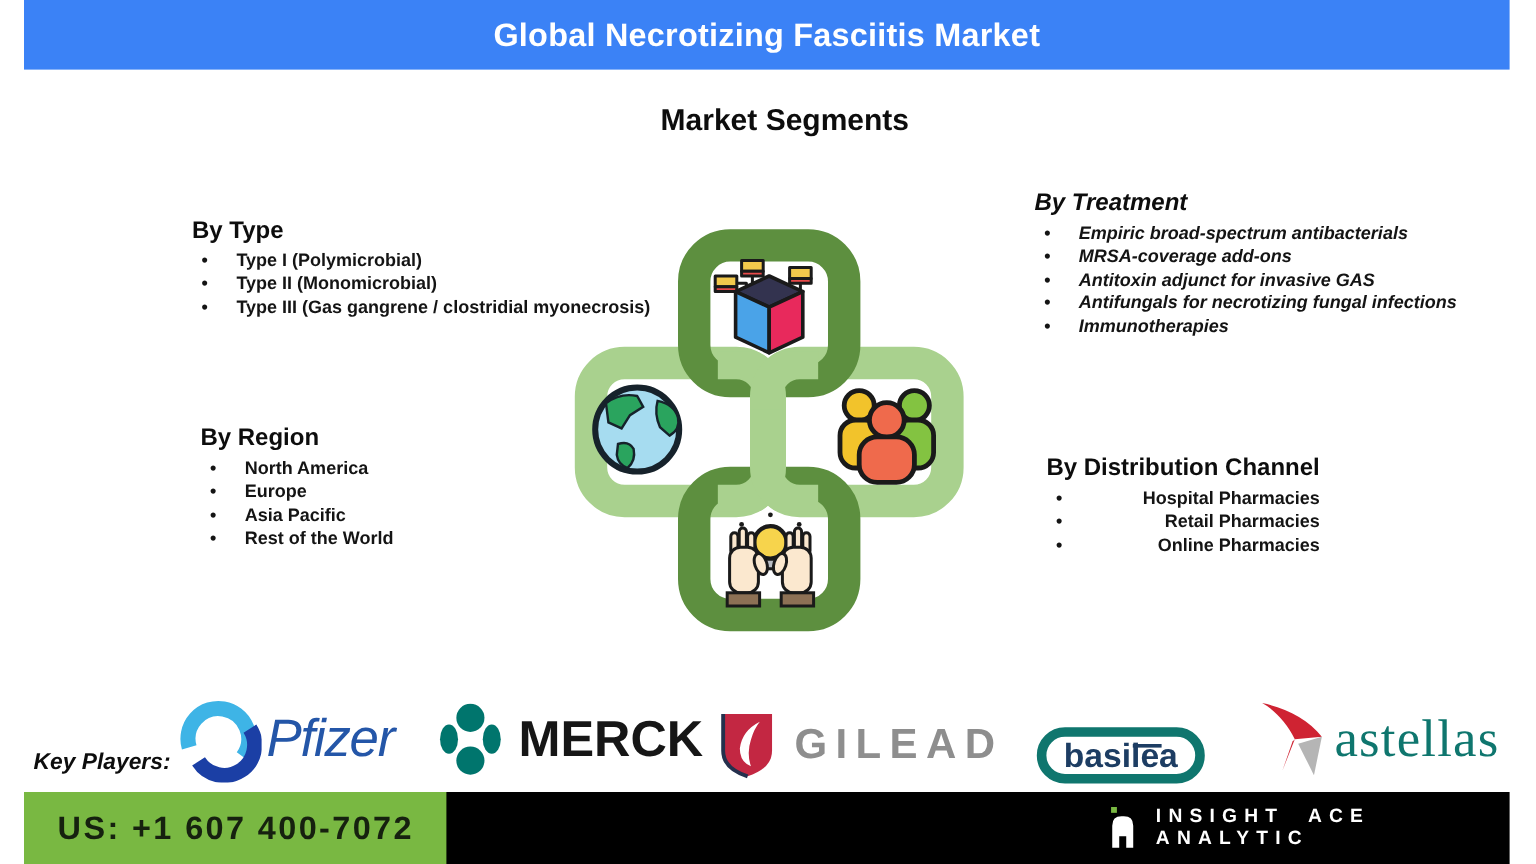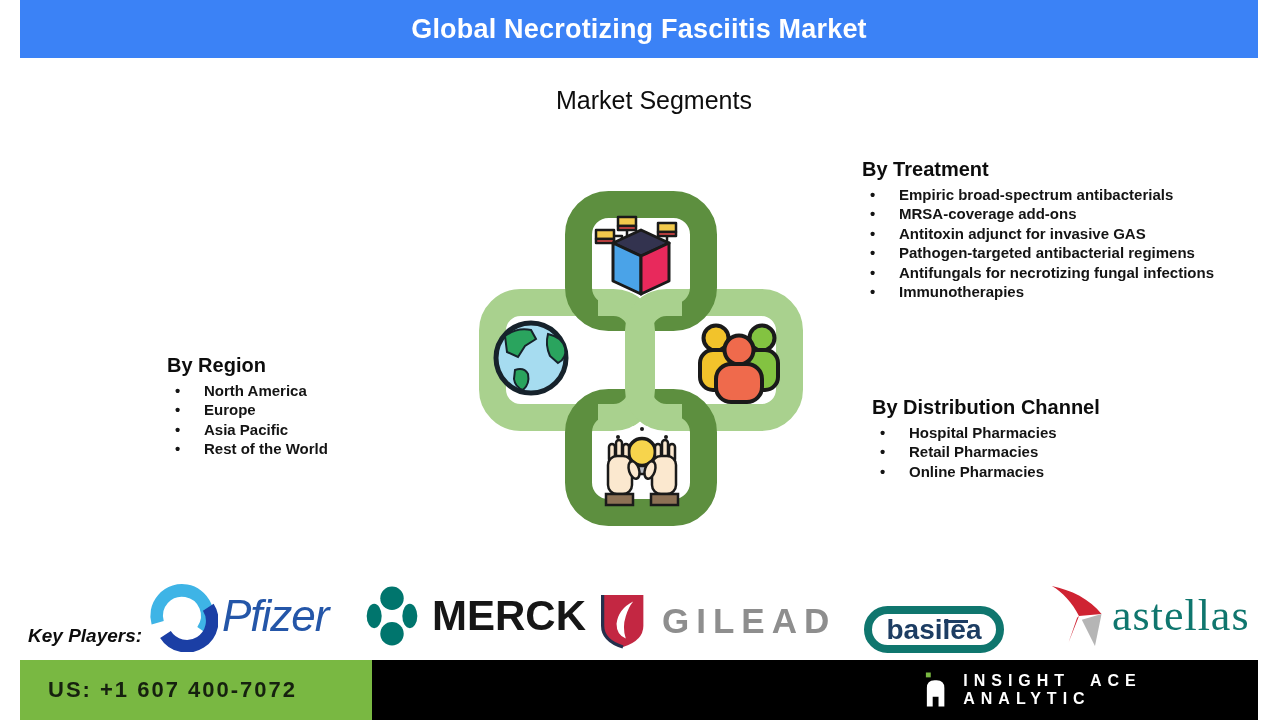--- a/index.html
+++ b/index.html
@@ -9,32 +9,32 @@
     background:#ffffff; font-family:"Liberation Sans", sans-serif; color:#111;
   }
   
   .header-bar {
     position:absolute; left:20px; top:0; width:1238px; height:58px;
     background:#3b82f6; display:flex; align-items:center; justify-content:center;
   }
   .header-bar h1 { color:#fff; font-size:27px; font-weight:bold; letter-spacing:.2px; }
   .subtitle {
     position:absolute; left:0; top:86px; width:1280px; text-align:center;
-    font-size:25px; font-weight:normal; color:#0d0d0d; padding-left:28px;
+    font-size:25px; font-weight:bold; color:#0d0d0d; padding-left:28px;
   }
   
   .seg { position:absolute; }
   .seg h2 { font-size:20px; font-weight:bold; color:#0d0d0d; margin-bottom:4px; }
   .blist { list-style:none; font-size:15px; font-weight:bold; color:#141414; line-height:19.4px; }
   .blist li { position:relative; padding-left:37px; white-space:nowrap; }
   .blist li::before { content:"\2022"; position:absolute; left:8px; top:0; }
   .seg-type { left:160px; top:181px; }
-  .seg-treatment { left:862px; top:158px; }
+  .seg-treatment { left:862px; top:158px;font-style:italic; }
   .seg-region { left:167px; top:354px; }
-  .seg-distribution { left:872px; top:396px; }
+  .seg-distribution { left:872px; top:379px;text-align:right; }
   
   .chain-svg { position:absolute; left:460px; top:180px; }
   
   .key-players-label {
     position:absolute; left:28px; top:625px; font-size:19px; font-weight:bold; font-style:italic; color:#0d0d0d;
   }
   .logo { position:absolute; display:flex; align-items:center; }
   .logo-pfizer { left:146px; top:580px; gap:4px; }
   .pfizer-text { font-size:44px; font-weight:normal; font-style:italic; color:#2456a8; letter-spacing:-1px; }
   .logo-merck { left:362px; top:586px; gap:10px; }
@@ -49,42 +49,49 @@
   .basilea-text { font-size:28px; font-weight:bold; color:#1d3d63; letter-spacing:0; }
   .basilea-bar { position:absolute; top:6px; left:72px; width:24px; height:3px; background:#1d3d63; }
   .logo-astellas { left:1048px; top:582px; gap:2px; }
   .astellas-text { font-family:"Liberation Serif", serif; font-size:44px; color:#0f766e; letter-spacing:1px; }
   
   .footer-bar { position:absolute; left:20px; top:660px; width:1238px; height:60px; background:#000; }
   .phone-block {
     position:absolute; left:20px; top:660px; width:352px; height:60px;
     display:flex; align-items:center; padding-left:28px;
   }
-  .phone-text { font-size:22px; font-weight:bold; color:#16210f; letter-spacing:2px; }
+  .phone-text { font-size:27px; font-weight:bold; color:#16210f; letter-spacing:2px; }
   .brand-block { position:absolute; left:922px; top:660px; height:60px; display:flex; align-items:center; gap:14px;justify-content:center; }
   .brand-name { color:#fff; font-size:16px; font-weight:bold; letter-spacing:6px; word-spacing:10px; }
 </style>
 </head>
 <body>
 
 <div class="page">
 
   <div class="header-bar">
     <h1>Global Necrotizing Fasciitis Market</h1>
   </div>
   <div class="subtitle">Market Segments</div>
 
+  <div class="seg seg-type">
+    <h2>By Type</h2>
+    <ul class="blist">
+      <li>Type I (Polymicrobial)</li>
+      <li>Type II (Monomicrobial)</li>
+      <li>Type III (Gas gangrene / clostridial myonecrosis)</li>
+    </ul>
+  </div>
 
   <div class="seg seg-treatment">
     <h2>By Treatment</h2>
     <ul class="blist">
       <li>Empiric broad-spectrum antibacterials</li>
       <li>MRSA-coverage add-ons</li>
       <li>Antitoxin adjunct for invasive GAS</li>
-      <li>Pathogen-targeted antibacterial regimens</li>
       <li>Antifungals for necrotizing fungal infections</li>
       <li>Immunotherapies</li>
     </ul>
   </div>
 
   <div class="seg seg-region">
     <h2>By Region</h2>
     <ul class="blist">
       <li>North America</li>
       <li>Europe</li>

